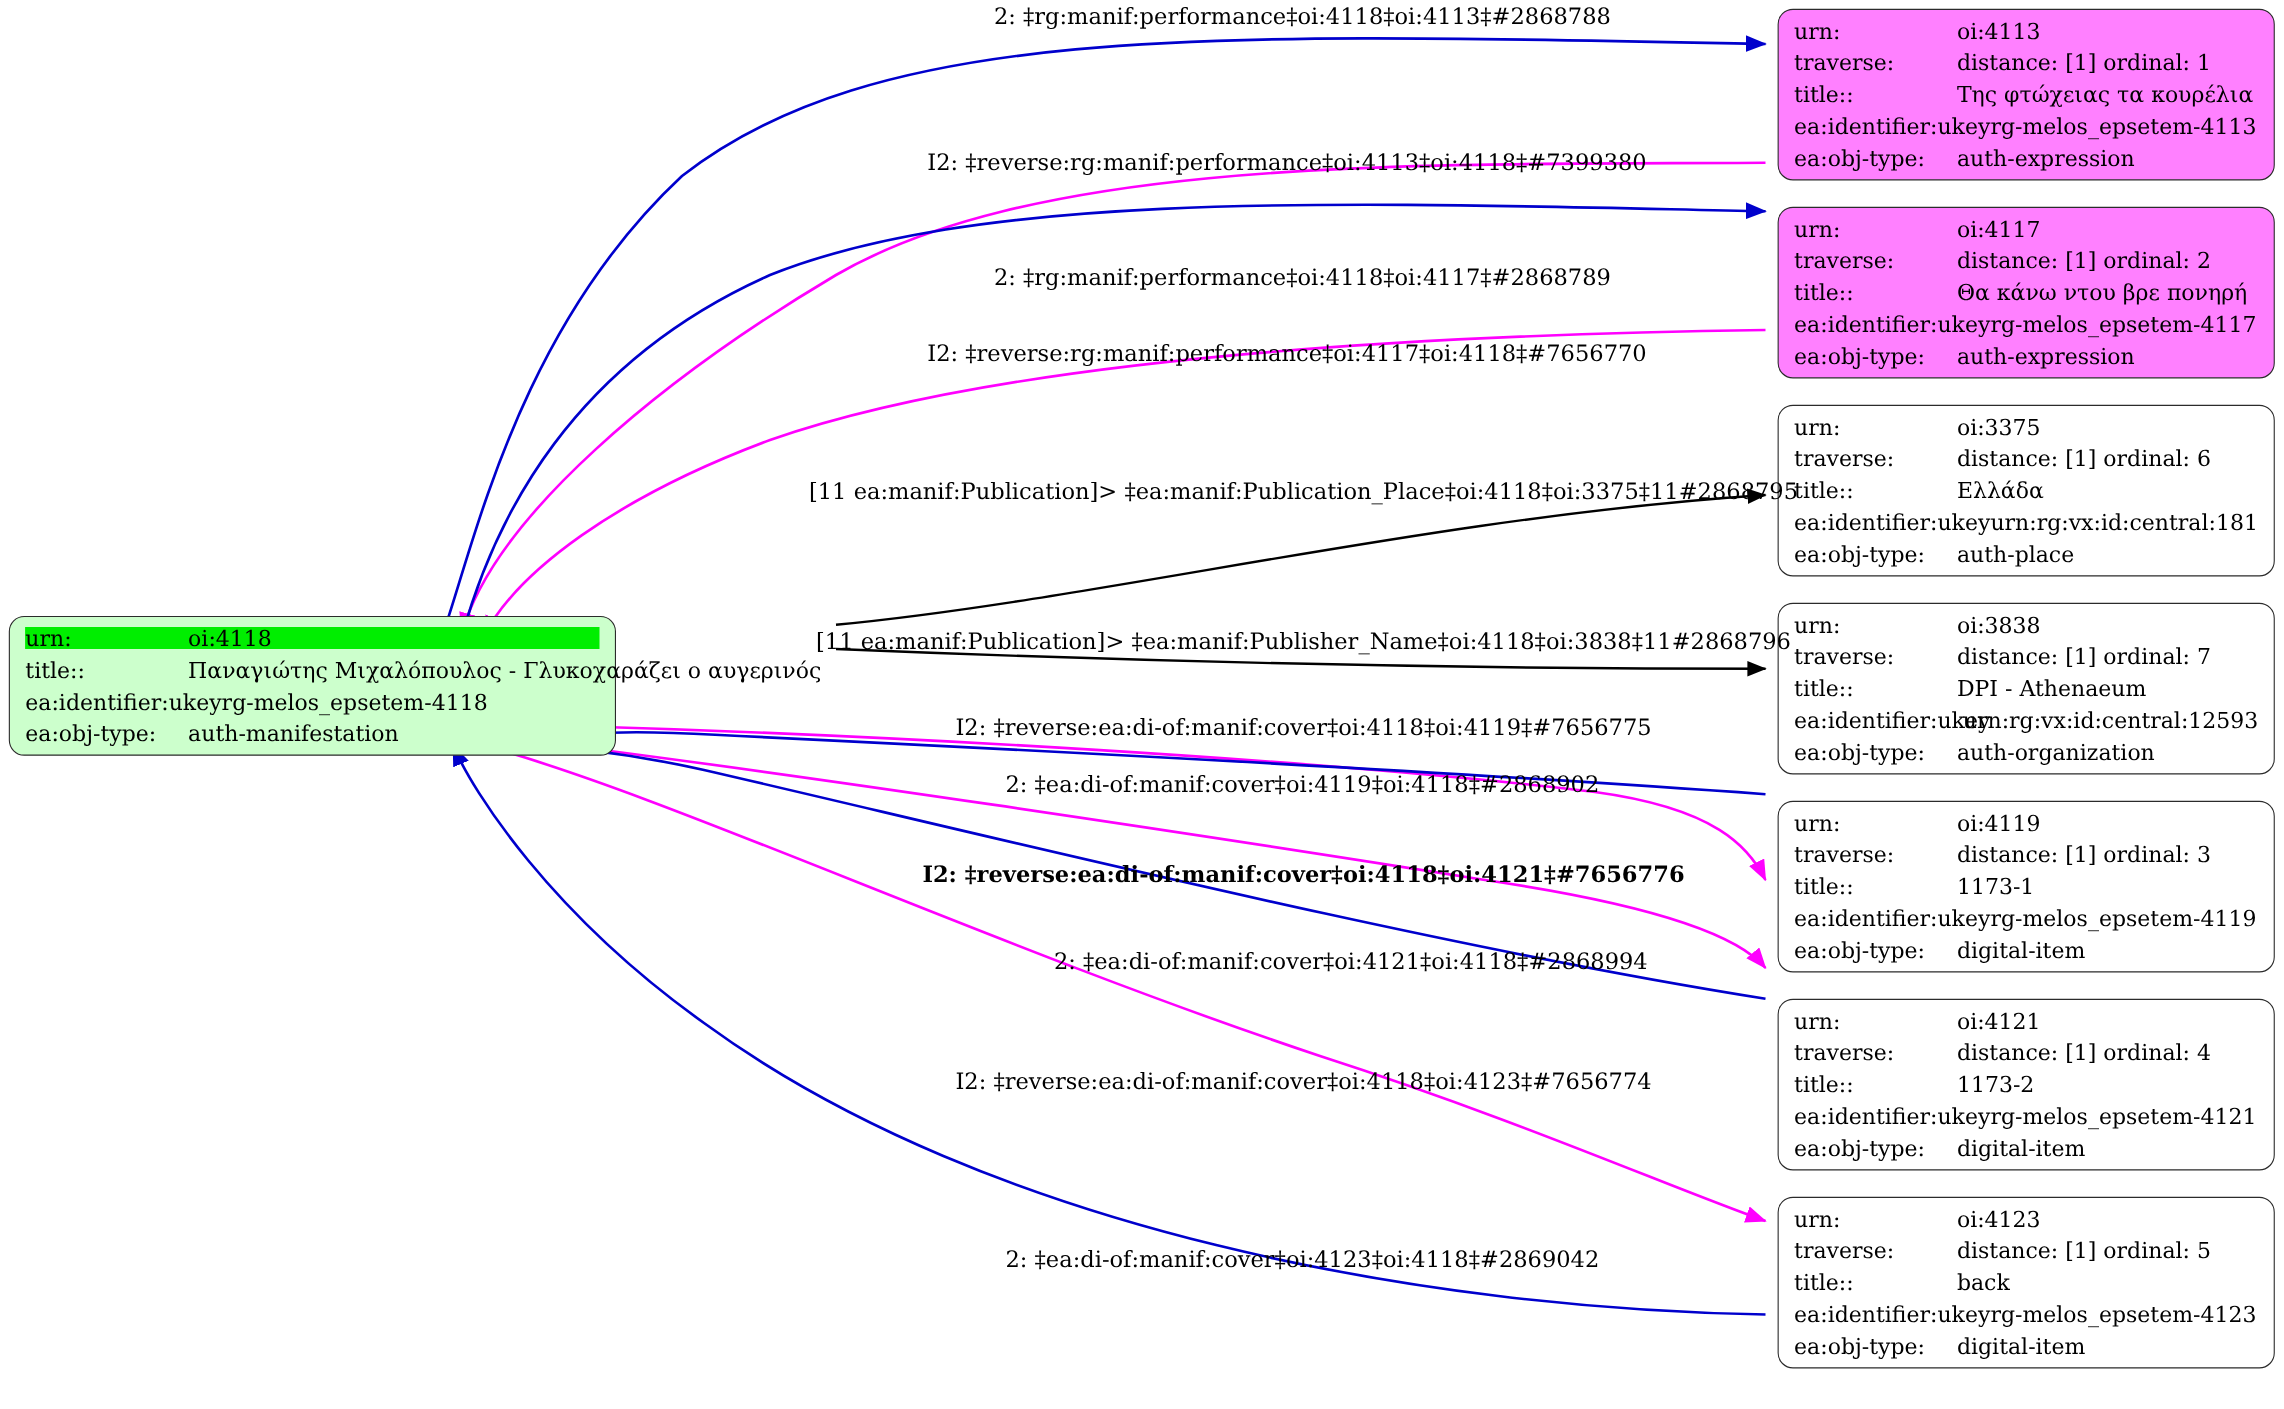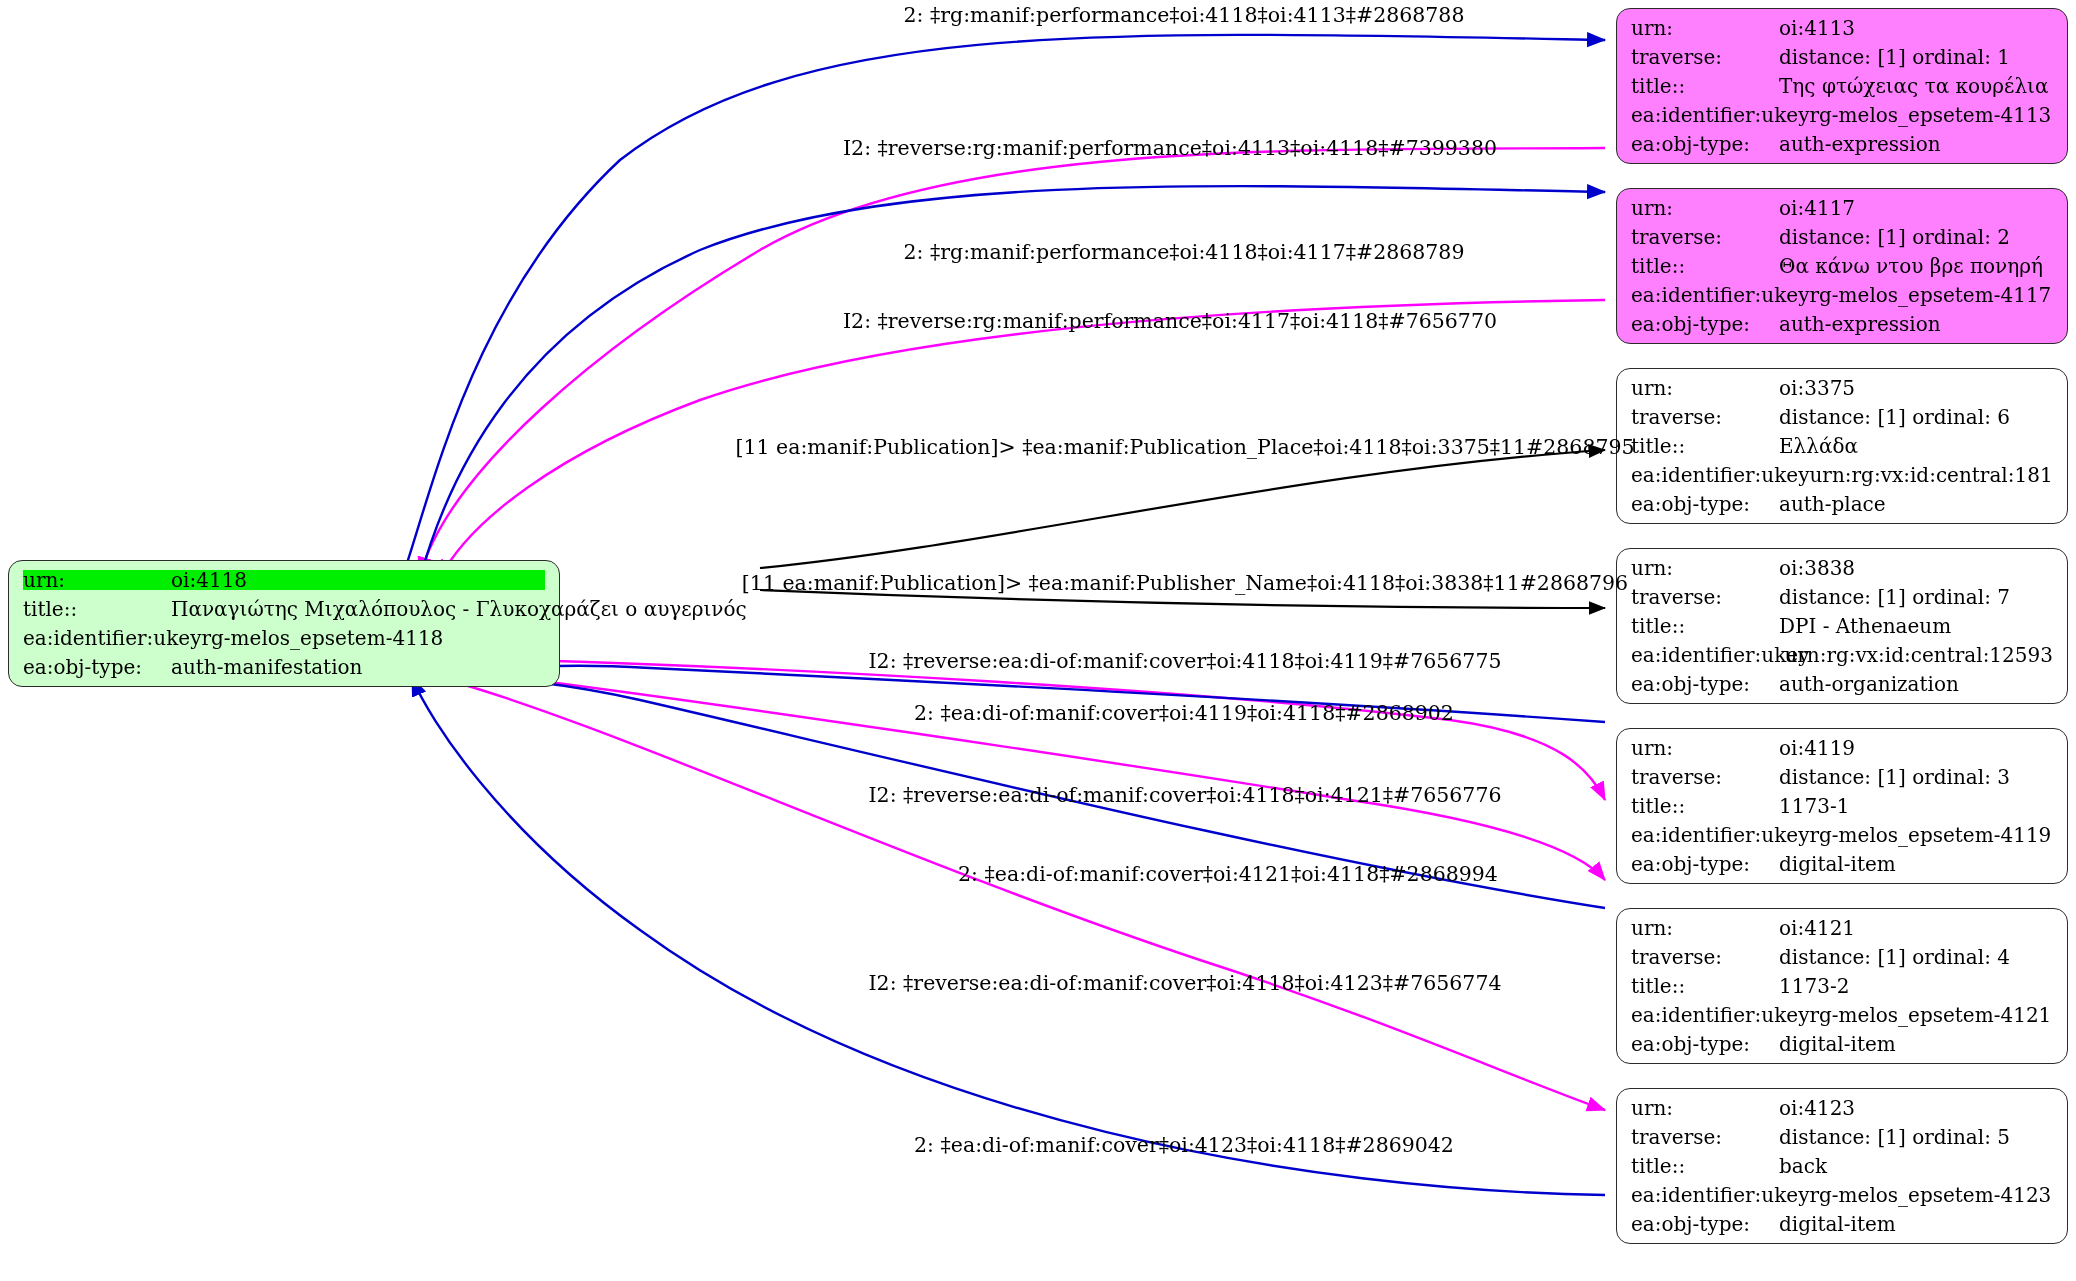--- a/index.html
+++ b/index.html
@@ -249,20 +249,20 @@
   </div>
 
   <div class="elabel" style="left:1184px; top:15px;">2: ‡rg:manif:performance‡oi:4118‡oi:4113‡#2868788</div>
   <div class="elabel" style="left:1170px; top:148px;">I2: ‡reverse:rg:manif:performance‡oi:4113‡oi:4118‡#7399380</div>
   <div class="elabel" style="left:1184px; top:252px;">2: ‡rg:manif:performance‡oi:4118‡oi:4117‡#2868789</div>
   <div class="elabel" style="left:1170px; top:321px;">I2: ‡reverse:rg:manif:performance‡oi:4117‡oi:4118‡#7656770</div>
   <div class="elabel" style="left:1185px; top:447px;">[11 ea:manif:Publication]&gt; ‡ea:manif:Publication_Place‡oi:4118‡oi:3375‡11#2868795</div>
   <div class="elabel" style="left:1185px; top:583px;">[11 ea:manif:Publication]&gt; ‡ea:manif:Publisher_Name‡oi:4118‡oi:3838‡11#2868796</div>
   <div class="elabel" style="left:1185px; top:661px;">I2: ‡reverse:ea:di-of:manif:cover‡oi:4118‡oi:4119‡#7656775</div>
   <div class="elabel" style="left:1184px; top:713px;">2: ‡ea:di-of:manif:cover‡oi:4119‡oi:4118‡#2868902</div>
-  <div class="elabel" style="left:1185px; top:795px;">I2: ‡reverse:ea:di-of:manif:cover‡oi:4118‡oi:4121‡#7656776</div>
+  <div class="elabel" style="left:1185px; top:795px;font-weight:bold;">I2: ‡reverse:ea:di-of:manif:cover‡oi:4118‡oi:4121‡#7656776</div>
   <div class="elabel" style="left:1184px; top:874px;margin-left:44px;">2: ‡ea:di-of:manif:cover‡oi:4121‡oi:4118‡#2868994</div>
   <div class="elabel" style="left:1185px; top:983px;">I2: ‡reverse:ea:di-of:manif:cover‡oi:4118‡oi:4123‡#7656774</div>
   <div class="elabel" style="left:1184px; top:1145px;">2: ‡ea:di-of:manif:cover‡oi:4123‡oi:4118‡#2869042</div>
 
   <div class="caption" style="left:1050px; top:1242px;">root: 4118 nodes count: 8</div>
 
 </div>
 
 </body></html>

